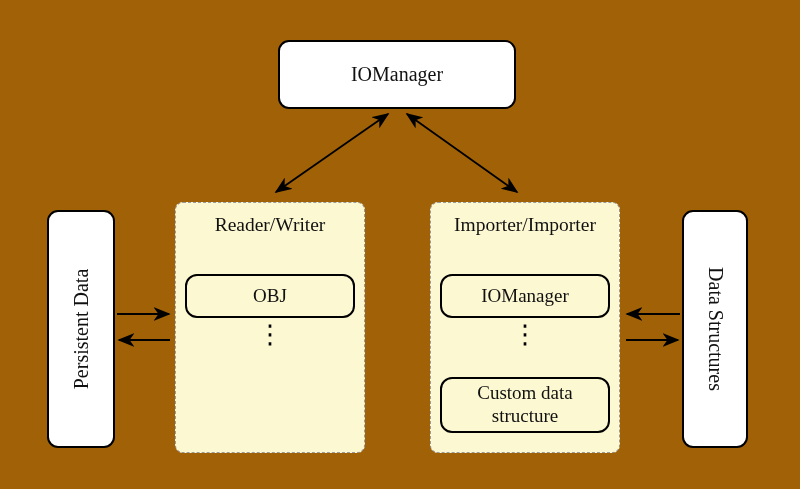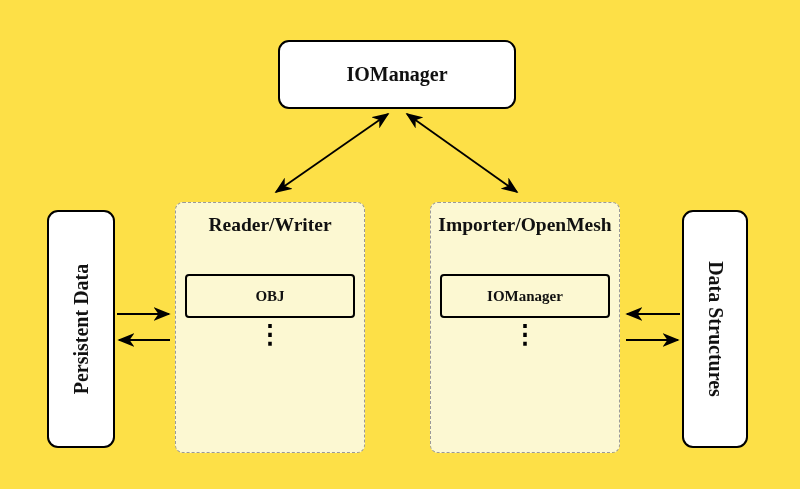--- a/index.html
+++ b/index.html
@@ -1,20 +1,19 @@
 <!DOCTYPE html>
 <html><head>
 <meta charset="utf-8">
 <style>
   html,body { margin:0; padding:0; background:#ffffff; }
   .canvas {
-    position:relative; width:800px; height:489px; background:#fde047;
+    position:relative; width:800px; height:489px; background:#a16207;
     font-family:"Liberation Serif","DejaVu Serif",serif; color:#111;
     overflow:hidden;
-    font-weight:bold;
   }
   .node {
     position:absolute; background:#ffffff; border:2.5px solid #000;
     border-radius:11px; box-sizing:border-box;
     display:flex; align-items:center; justify-content:center;
   }
   .node-label { font-size:20px; white-space:nowrap; }
   .vnode .vlabel {
     position:absolute; left:50%; top:50%; white-space:nowrap; font-size:20px;
   }
@@ -23,23 +22,23 @@
   .group {
     position:absolute; background:#fcf8d2; border:1.5px dashed #9a9a9a;
     border-radius:8px; box-sizing:border-box;padding-left:32px;
   }
   .group-title {
     position:absolute; top:11px; left:0; right:0;
     text-align:center; font-size:19.5px;
   }
   .item {
     position:absolute; left:9px; right:9px; background:#fcf8d2;
-    border:2.5px solid #000; border-radius:4px; box-sizing:border-box;
+    border:2.5px solid #000; border-radius:12px; box-sizing:border-box;
     display:flex; align-items:center; justify-content:center;
-    font-size:15px; text-align:center; white-space:pre-line; line-height:1.2;
+    font-size:19px; text-align:center; white-space:pre-line; line-height:1.2;
   }
   .item.first  { top:71px;  height:44px; }
   .item.second { top:174px; height:56px; }
   .ellipsis {
     position:absolute; top:119px; left:0; right:0; text-align:center;
     font-size:26px; line-height:1; color:#000;
   }
   svg.arrows { position:absolute; left:0; top:0; pointer-events:none; }
   svg.arrows line { stroke:#000; stroke-width:1.8; }
 </style>
@@ -60,23 +59,25 @@
     <span class="vlabel cw">Data Structures</span>
   </div>
 
   <div class="group" style="left:175px; top:202px; width:190px; height:251px;">
     <div class="group-title">Reader/Writer</div>
     <div class="item first">OBJ</div>
     <div class="ellipsis">⋮</div>
   </div>
 
   <div class="group" style="left:430px; top:202px; width:190px; height:251px;">
-    <div class="group-title">Importer/OpenMesh</div>
+    <div class="group-title">Importer/Importer</div>
     <div class="item first">IOManager</div>
     <div class="ellipsis">⋮</div>
+    <div class="item second">Custom data
+structure</div>
   </div>
 
   <svg class="arrows" width="800" height="489" viewBox="0 0 800 489">
     <defs>
       <marker id="ah" viewBox="0 0 10 8" refX="9" refY="4" markerWidth="9.5" markerHeight="7.6" orient="auto-start-reverse">
         <path d="M0,0 L10,4 L0,8 L2.8,4 Z" fill="#000"></path>
       </marker>
     </defs>
     <line x1="388" y1="114" x2="276" y2="192" marker-start="url(#ah)" marker-end="url(#ah)"></line>
     <line x1="407" y1="114" x2="517" y2="192" marker-start="url(#ah)" marker-end="url(#ah)"></line>

